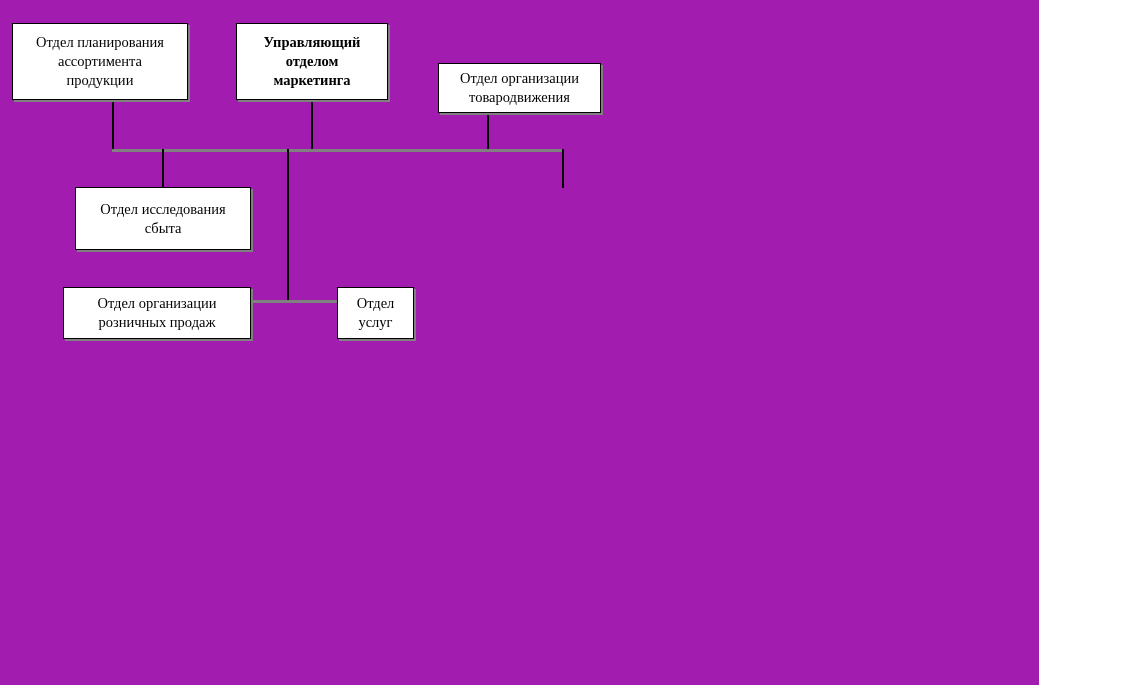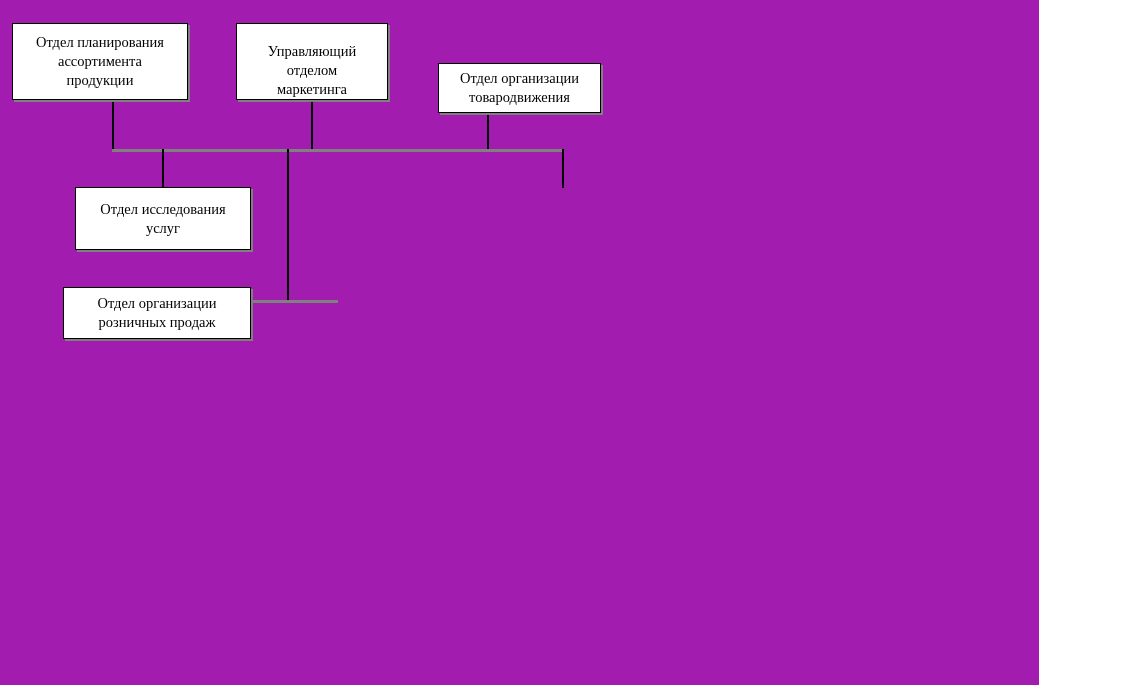--- a/index.html
+++ b/index.html
@@ -22,21 +22,21 @@
     box-shadow: 2px 2px 0 #808080;
     display: flex;
     align-items: center;
     justify-content: center;
     text-align: center;
     color: #000000;
     font-size: 14.5px;
     line-height: 19px;
   }
   .node span { white-space: pre-line; display: block; }
-  .node.bold { font-weight: normal; align-items: flex-end; }
+  .node.bold { font-weight: bold; }
   .line { position: absolute; }
   .line.v { width: 1.5px; background: #000000; }
   .line.h { height: 2.5px; background: #808080; }
 
   
   .n1 { left: 12px;  top: 23px;  width: 176px; height: 77px; }
   .n2 { left: 236px; top: 23px;  width: 152px; height: 77px; }
   .n3 { left: 438px; top: 63px;  width: 163px; height: 50px; }
   .n4 { left: 75px;  top: 187px; width: 176px; height: 63px; }
   .n5 { left: 349px; top: 187px; width: 264px; height: 63px; }
@@ -76,20 +76,24 @@
     <span>Управляющий
 отделом
 маркетинга</span>
   </div>
   <div class="node n3">
     <span>Отдел организации
 товародвижения</span>
   </div>
   <div class="node n4">
     <span>Отдел исследования
-услуг</span>
+сбыта</span>
   </div>
   <div class="node n6">
     <span>Отдел организации
 розничных продаж</span>
   </div>
+  <div class="node n7">
+    <span>Отдел
+услуг</span>
+  </div>
 
 </div>
 
 </body></html>

